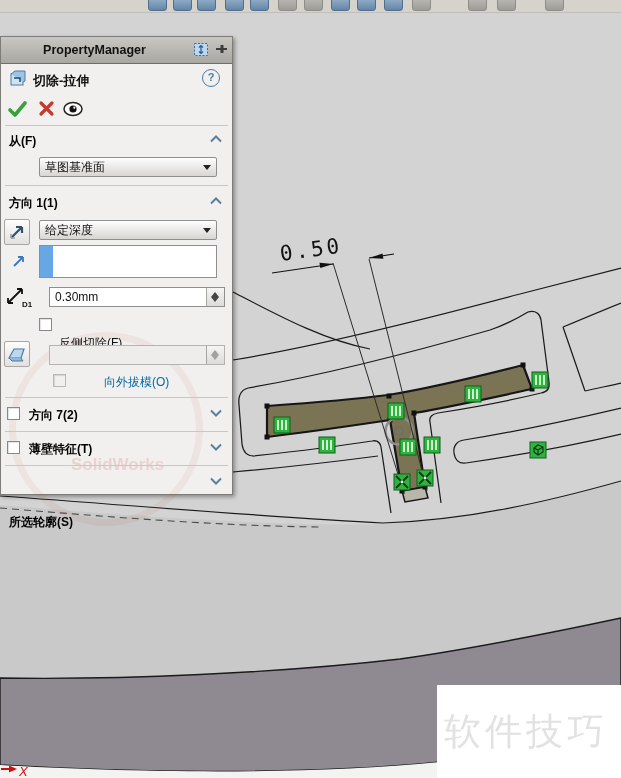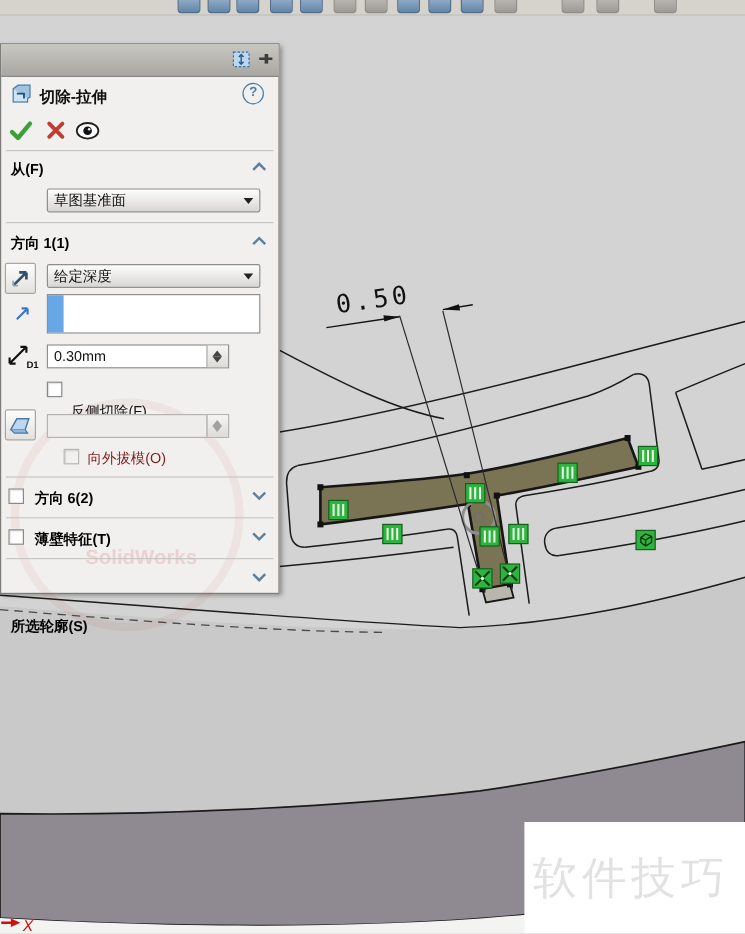--- a/index.html
+++ b/index.html
@@ -24,36 +24,36 @@
   .tbicons{position:absolute;right:4px;top:4px;display:flex;gap:4px;}
   .row{position:absolute;left:0;right:0;text-decoration:underline;}
   .sep{position:absolute;left:4px;right:4px;height:0;border-top:1px solid #c9c7c3;}
   .sec-label{font-weight:bold;font-size:12px;color:#000;}
   .chev{position:absolute;right:10px;top:4px;}
   .dropdown{position:absolute;left:38px;width:178px;height:20px;box-sizing:border-box;
       background:linear-gradient(#fefefe,#d8d6d3);border:1px solid #8f8f8f;border-radius:2px;
       line-height:18px;padding-left:5px;font-size:12px;color:#111;}
   .dd-arrow{position:absolute;right:5px;top:7px;width:0;height:0;
       border-left:4px solid transparent;border-right:4px solid transparent;border-top:5px solid #222;}
-  .spinbox{position:absolute;left:38px;width:152px;height:20px;box-sizing:border-box;
+  .spinbox{position:absolute;left:48px;width:176px;height:20px;box-sizing:border-box;
       background:#fff;border:1px solid #8f8f8f;line-height:18px;padding-left:5px;font-size:12px;}
   .spinbox.disabled{background:#eeedeb;border-color:#b5b3af;}
   .spinbtns{position:absolute;right:0;top:0;bottom:0;width:17px;border-left:1px solid #a7a5a1;
       background:linear-gradient(#f6f5f3,#dddbd8);}
   .spup,.spdn{position:absolute;left:4px;width:0;height:0;border-left:4px solid transparent;border-right:4px solid transparent;}
   .spup{top:4px;border-bottom:5px solid #444;}
   .spdn{bottom:4px;border-top:5px solid #444;}
   .disabled .spup{border-bottom-color:#a3a19d;} .disabled .spdn{border-top-color:#a3a19d;}
   .iconbtn{position:absolute;left:3px;width:26px;height:26px;box-sizing:border-box;
       background:linear-gradient(#fdfdfd,#e3e1de);border:1px solid #a8a6a2;border-radius:2px;}
   .checkbox{position:absolute;width:13px;height:13px;box-sizing:border-box;background:#fff;
       border:1px solid #8a8886;box-shadow:inset 1px 1px 1px rgba(0,0,0,.12);}
   .checkbox.disabled{background:#f1f0ee;border-color:#bab8b4;}
   .cb-label{position:absolute;font-size:12px;color:#111;}
-  .cb-label.disabled{color:#7f1d1d;}
+  .cb-label.disabled{color:#0369a1;margin-left:31px;}
   .wm-red{position:absolute;color:rgba(190,60,60,.16);font-weight:bold;pointer-events:none;}
   .wm-circle{position:absolute;left:8px;top:295px;width:180px;height:180px;border-radius:50%;
       border:7px solid rgba(190,60,60,.07);pointer-events:none;}
 </style>
 </head>
 <body>
 
 <div id="stage">
 
   <div id="toolbar">
@@ -187,20 +187,21 @@
       <polygon points="17,769 9,765.5 9,772.5" fill="#cc1111"></polygon>
       <text x="19" y="776" font-size="13" font-style="italic" fill="#cc1111">X</text>
     </g>
   </svg>
 
   <div id="pm">
     <div class="wm-circle"></div>
     <div class="wm-red" style="left:70px;top:418px;font-size:17px;">SolidWorks</div>
 
     <div id="pm-titlebar">
+      <div id="pm-title">PropertyManager</div>
       <div class="tbicons">
         <svg width="17" height="17">
           <rect x="1.5" y="2.5" width="13" height="12" fill="#bcd7ee" stroke="#3a6ea5" stroke-dasharray="2,1.5"></rect>
           <path d="M8,5 L8,12 M6,6.5 L8,4.5 L10,6.5 M6,10.5 L8,12.5 L10,10.5" stroke="#2a5a8f" stroke-width="1.2" fill="none"></path>
         </svg>
         <svg width="14" height="17">
           <path d="M2,8 L8,8 M8,5 L8,11 M8,8 L13,8" stroke="#3d3d3d" stroke-width="2"></path>
           <rect x="6.5" y="4" width="3" height="8" fill="#3d3d3d"></rect>
         </svg>
       </div>
@@ -301,21 +302,21 @@
         </div>
     </div>
 
     <div class="checkbox disabled" style="left:52px;top:337px;"></div>
     <span class="cb-label disabled" style="left:72px;top:337px;">向外拔模(O)</span>
 
     <div class="sep" style="top:360px;"></div>
 
     <div class="row" style="top:368px;height:20px;">
       <div class="checkbox" style="left:6px;top:2px;"></div>
-      <span class="sec-label" style="position:absolute;left:28px;top:2px;">方向 6(2)</span>
+      <span class="sec-label" style="position:absolute;left:28px;top:2px;">方向 7(2)</span>
       <svg class="chev" width="12" height="8">
         <path d="M1,1.5 L6,6.5 L11,1.5" stroke="#5b7f9d" stroke-width="2" fill="none"></path>
         </svg>
     </div>
     <div class="sep" style="top:394px;"></div>
 
     <div class="row" style="top:402px;height:20px;">
       <div class="checkbox" style="left:6px;top:2px;"></div>
       <span class="sec-label" style="position:absolute;left:28px;top:2px;">薄壁特征(T)</span>
       <svg class="chev" width="12" height="8">

